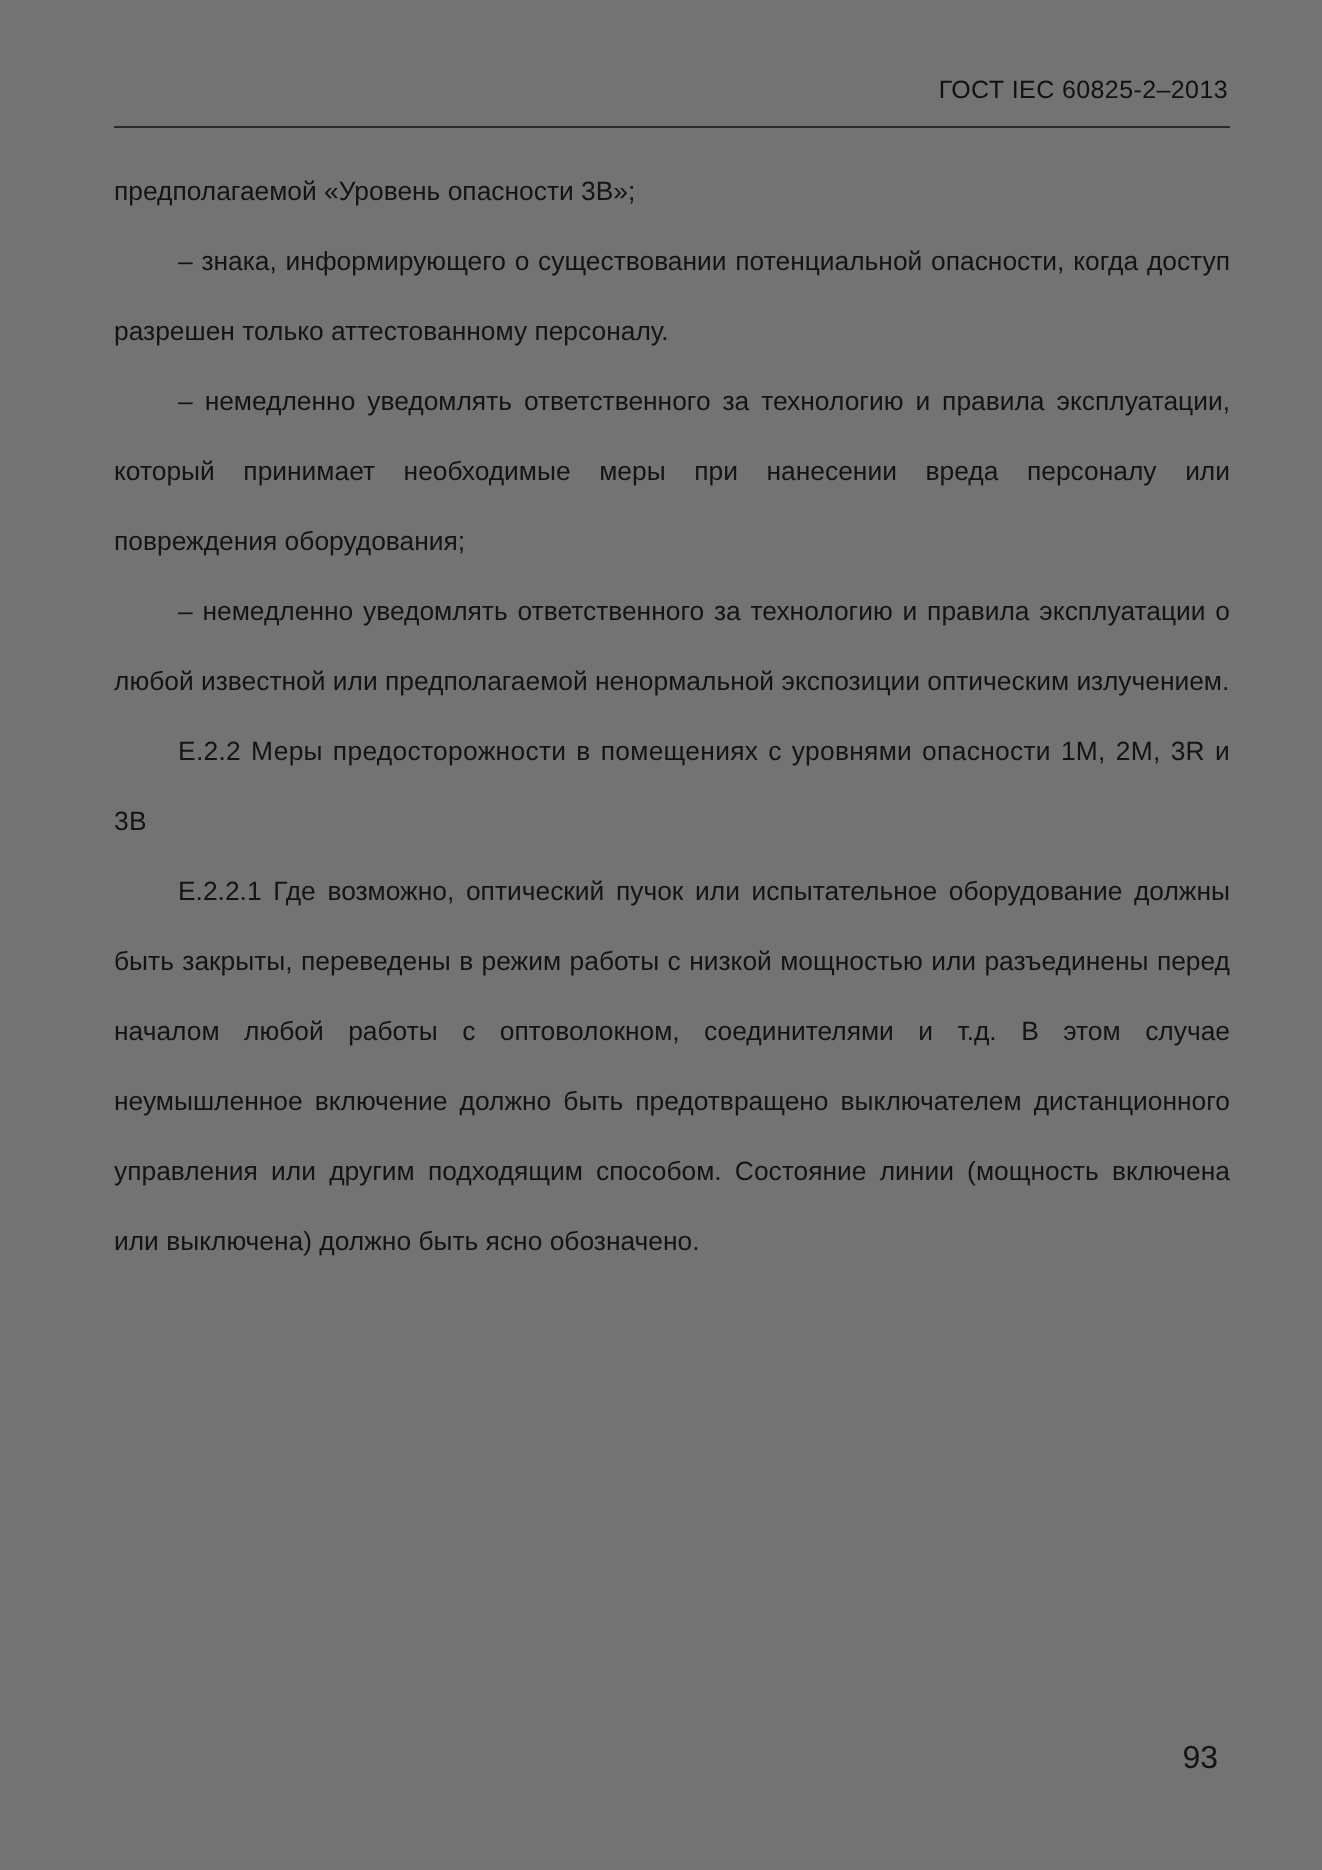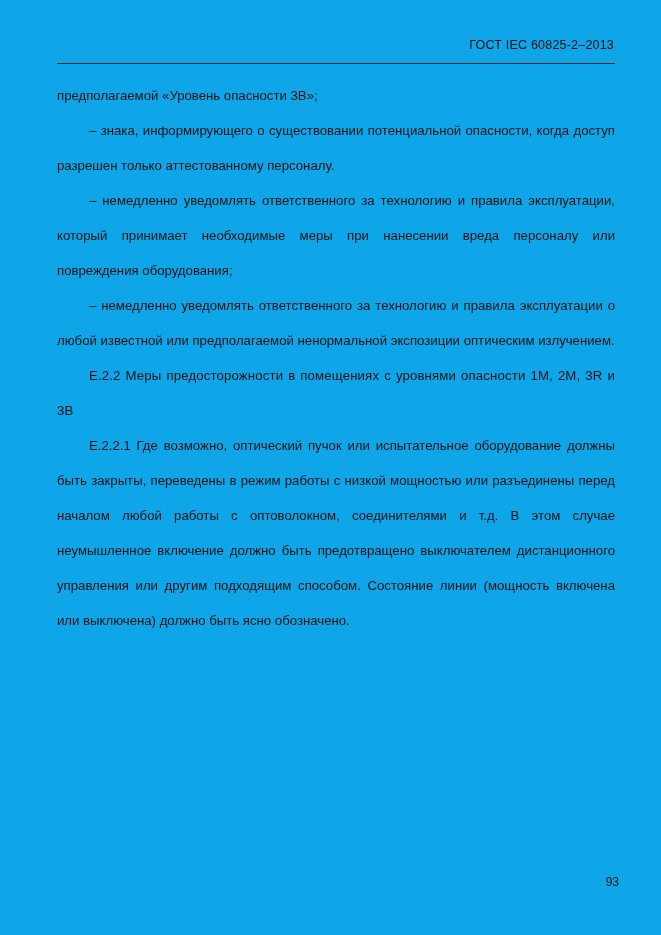--- a/index.html
+++ b/index.html
@@ -12,21 +12,21 @@
     background: #ffffff;
     font-family: "Liberation Sans", sans-serif;
     color: #1a1a1a;
   }
   .page {
     position: relative;
     width: 661px;
     height: 935px;
     box-sizing: border-box;
     padding: 0;
-    background: #0ea5e9;
+    background: #737373;
   }
   .header {
     position: absolute;
     top: 38px;
     right: 47px;
     font-size: 12.5px;
     letter-spacing: 0.2px;
     color: #111;
     white-space: nowrap;
   }
@@ -61,22 +61,22 @@
   p.dash-indent {
     text-indent: 32px;
   }
   p.bold {
     font-weight: normal;
     letter-spacing: 0.15px;
   }
   .footer-pagenum {
     position: absolute;
     bottom: 46px;
-    right: 42px;
-    font-size: 12px;
+    right: 52px;
+    font-size: 16px;
     color: #141414;
   }
 </style>
 </head>
 <body>
 
 <div class="page">
 
   <div class="header">ГОСТ IEC 60825-2–2013</div>
 

